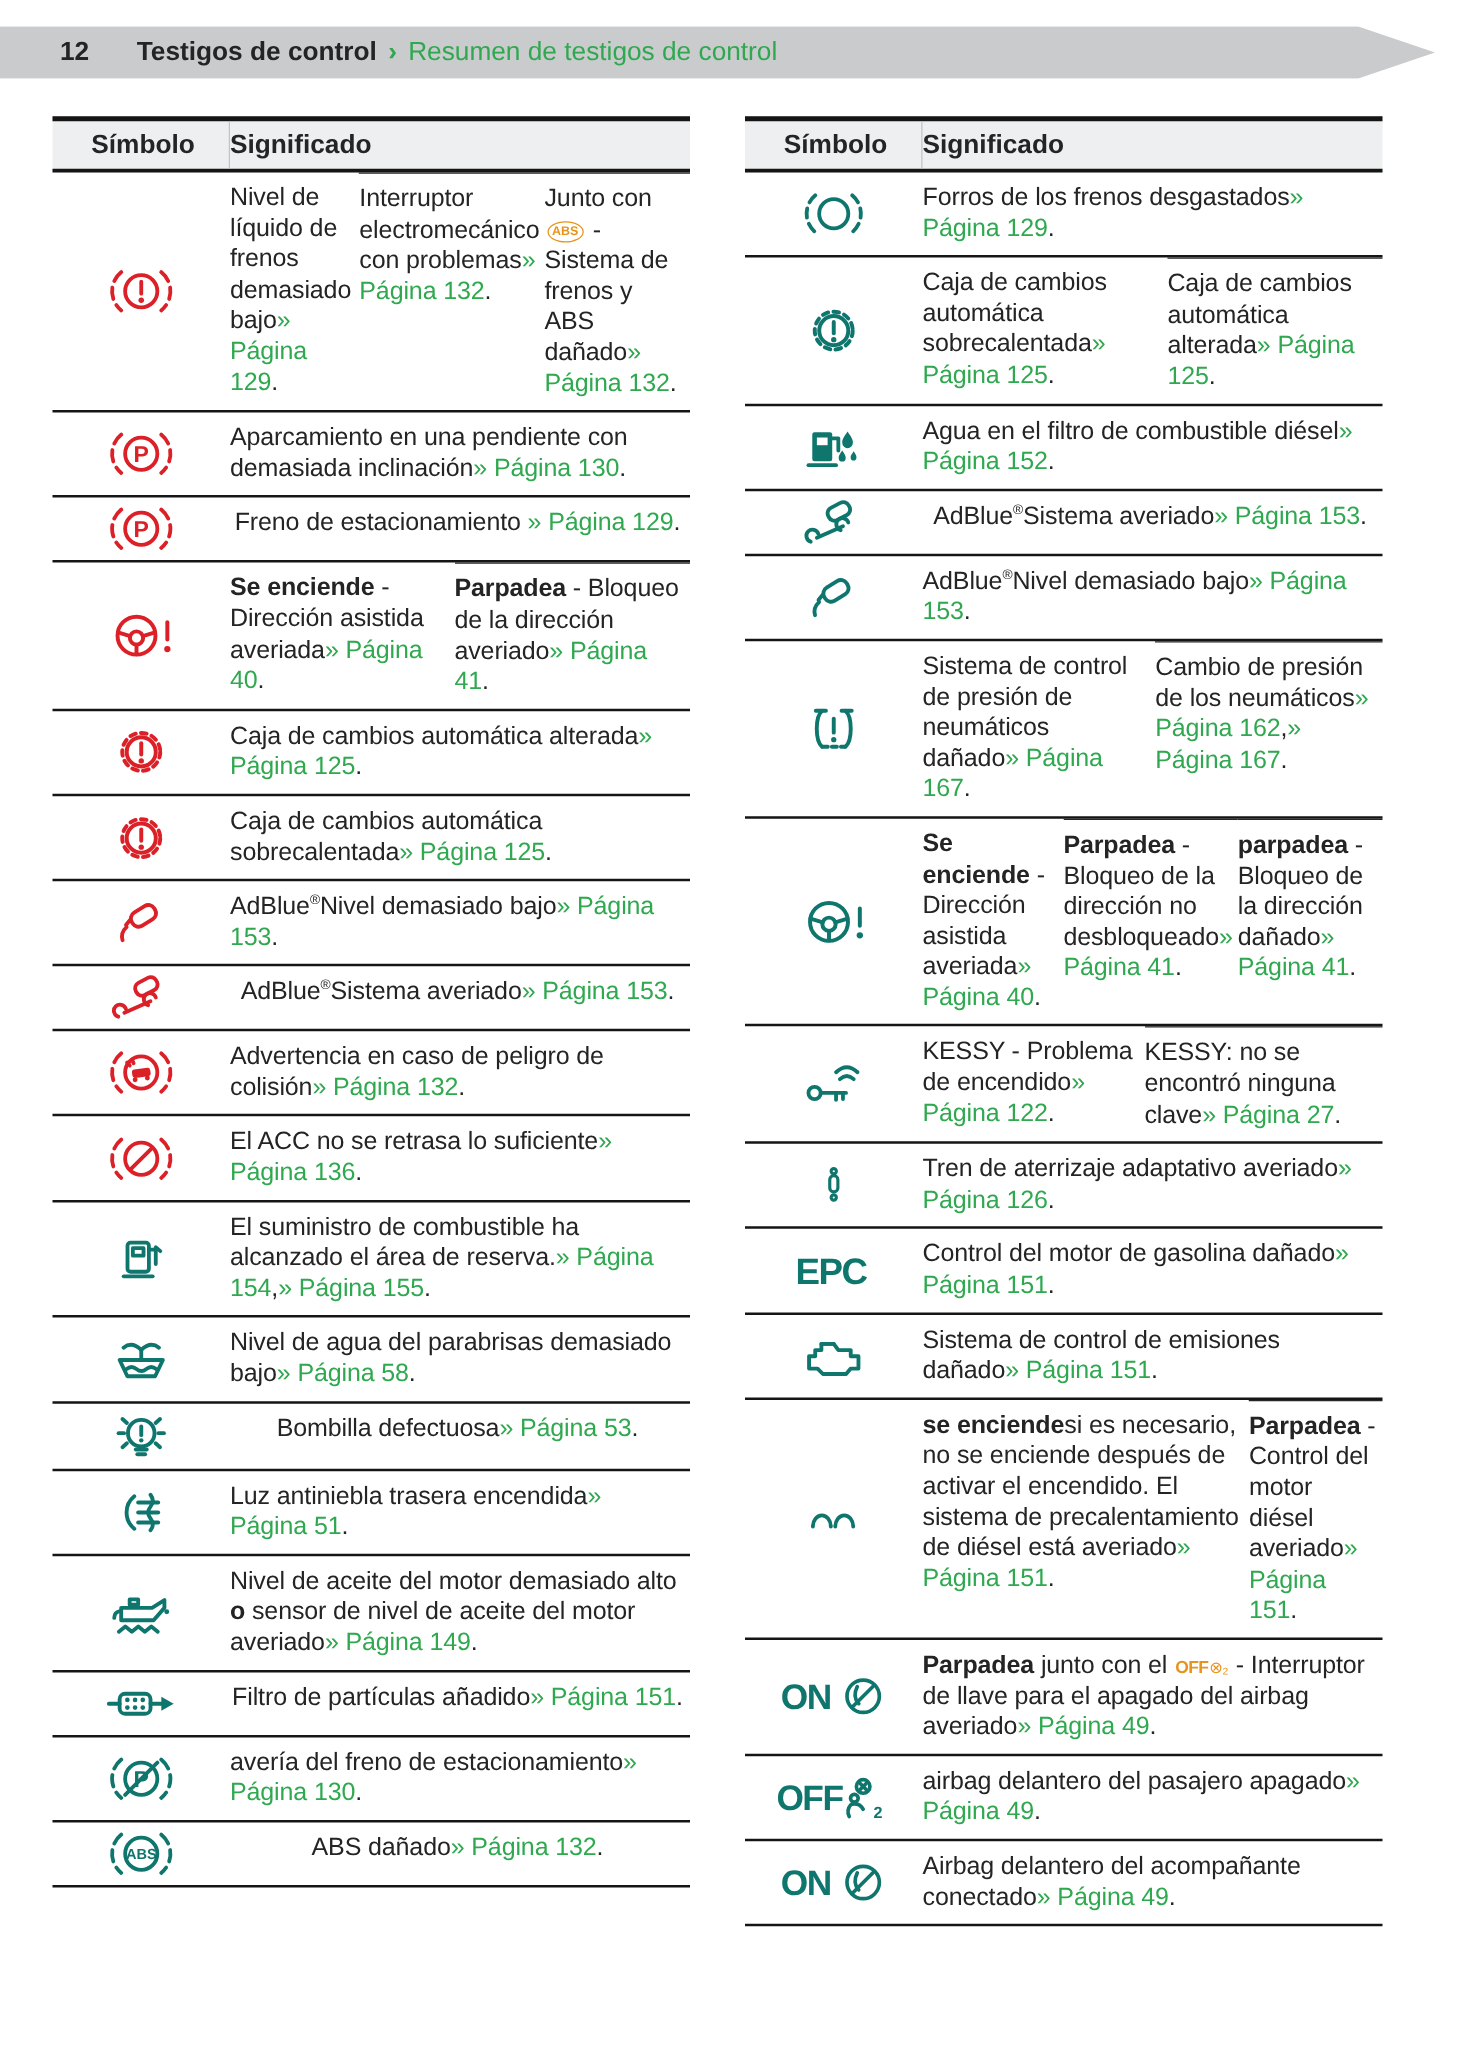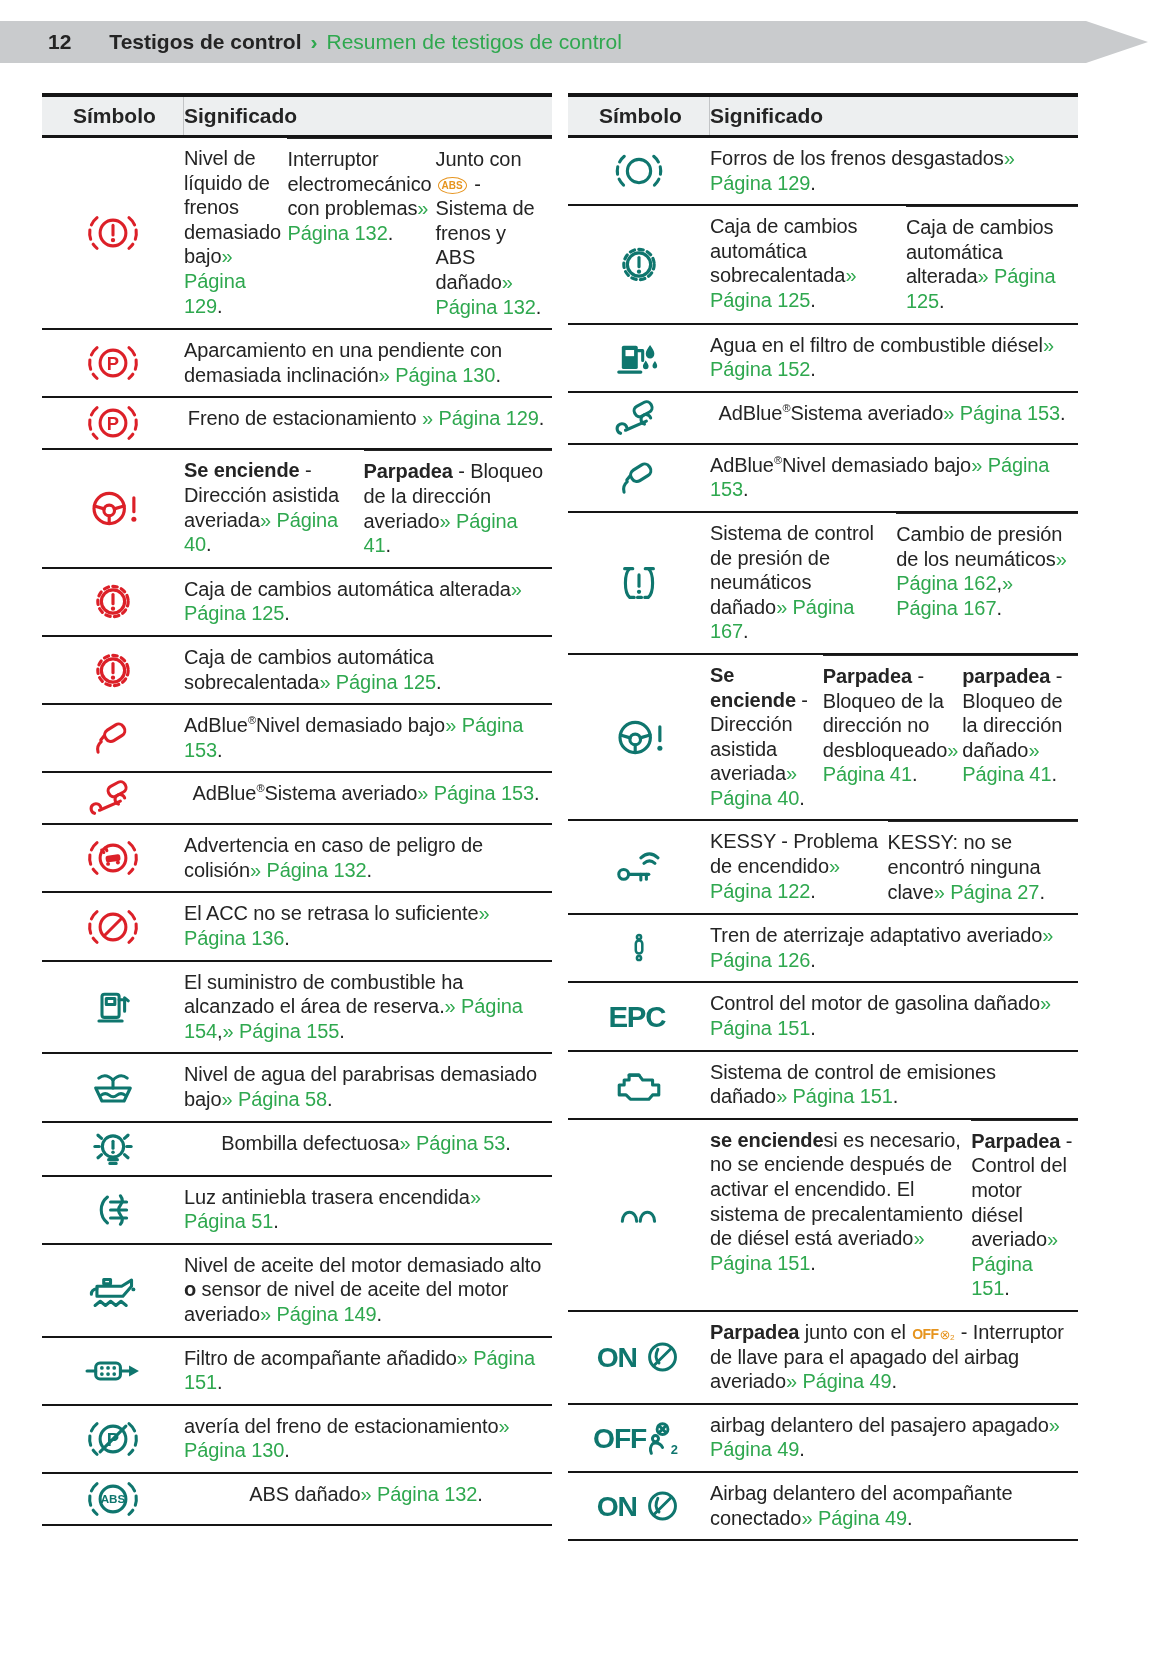--- a/index.html
+++ b/index.html
@@ -15,21 +15,21 @@
     display:flex;align-items:center;
     padding-left:48px;box-sizing:border-box;
     clip-path:polygon(0 0,calc(100% - 62px) 0,100% 50%,calc(100% - 62px) 100%,0 100%);
     font-size:21px;
   }
   .banner .pnum{font-weight:bold;margin-right:38px;}
   .banner .ptitle{font-weight:bold;}
   .banner .psep{color:#2fa84f;font-weight:bold;margin:0 9px;}
   .banner .psub{color:#2fa84f;}
   
-  .tables{display:flex;gap:16px;margin:30px 0 0 42px;}
+  .tables{display:flex;gap:44px;margin:30px 0 0 42px;}
   .wtable{width:510px;}
   .thead{
     display:flex;background:#edeff0;
     border-top:4px solid #151515;border-bottom:3px solid #151515;
     font-weight:bold;font-size:21px;
   }
   .th-sym{flex:0 0 142px;box-sizing:border-box;padding:7px 0 7px 31px;border-right:1px solid #c2c4c6;}
   .th-mean{padding:7px 0 7px 0;}
   .trow{display:flex;border-bottom:2px solid #151515;}
   .sym{flex:0 0 142px;display:flex;align-items:center;justify-content:center;padding:4px 0;}
@@ -325,21 +325,21 @@
             <circle class="fl" cx="19" cy="14.5" r="1.5"></circle>
             <circle class="fl" cx="24" cy="14.5" r="1.5"></circle>
           <circle class="fl" cx="14" cy="19.5" r="1.5"></circle>
             <circle class="fl" cx="19" cy="19.5" r="1.5"></circle>
             <circle class="fl" cx="24" cy="19.5" r="1.5"></circle>
           <line class="st" x1="29" y1="17" x2="36" y2="17" stroke-width="2.6"></line>
           <path class="fl" d="M36,12.5 L44,17 L36,21.5 Z"></path>
         </svg>
       </div>
       <div class="meanings">
-        <div class="meaning"><span class="seg plain">Filtro de acompañante añadido</span><span class="seg link">» Página 151</span><span class="seg plain">.</span></div>
+        <div class="meaning"><span class="seg plain">Filtro de partículas añadido</span><span class="seg link">» Página 151</span><span class="seg plain">.</span></div>
       </div>
     </div>
 
     <div class="trow">
       <div class="sym amber">
         <svg width="54" height="42" viewBox="0 0 44 34">
           <path class="st" d="M9,4.5 A16,16 0 0 0 9,29.5" stroke-width="2" stroke-dasharray="7.5 4.4"></path>
           <path class="st" d="M35,4.5 A16,16 0 0 1 35,29.5" stroke-width="2" stroke-dasharray="7.5 4.4"></path>
           <circle class="st" cx="22" cy="17" r="10.5" stroke-width="2.5"></circle>
           <text x="22" y="22.5" font-size="15" font-weight="bold" text-anchor="middle">P</text>

